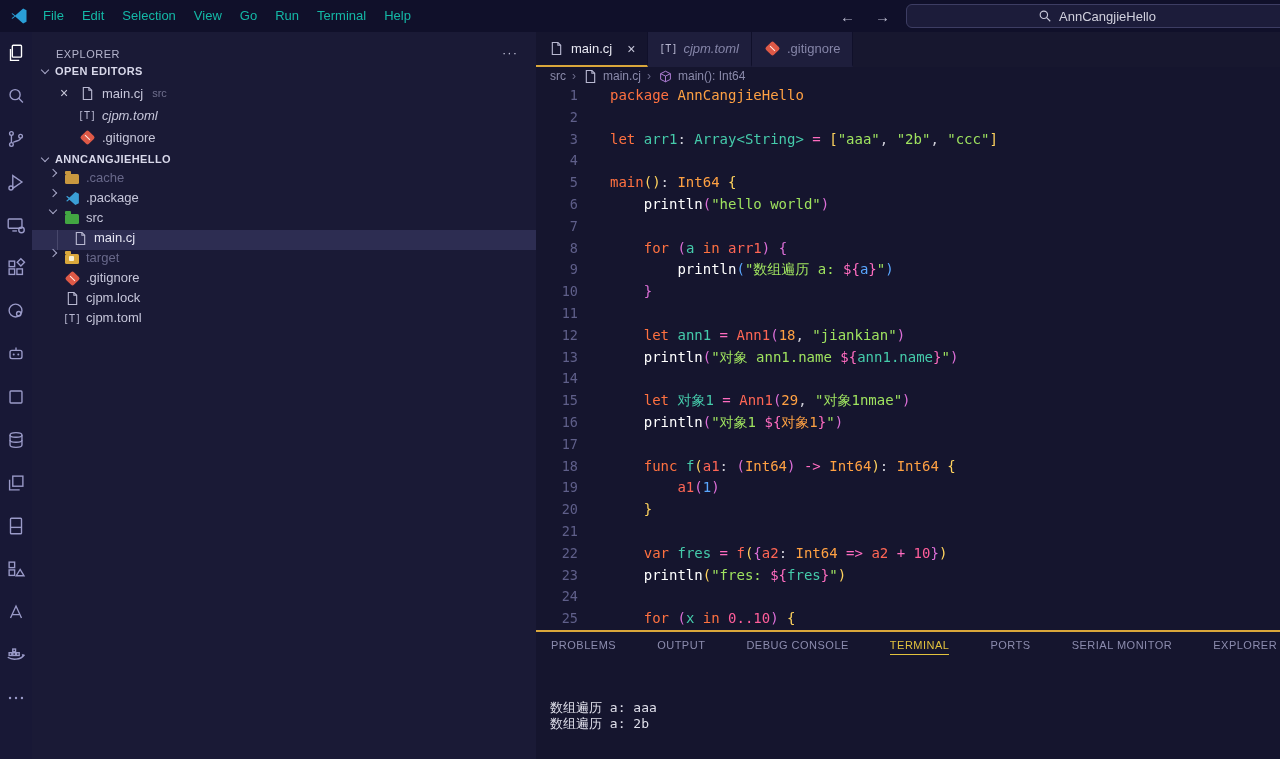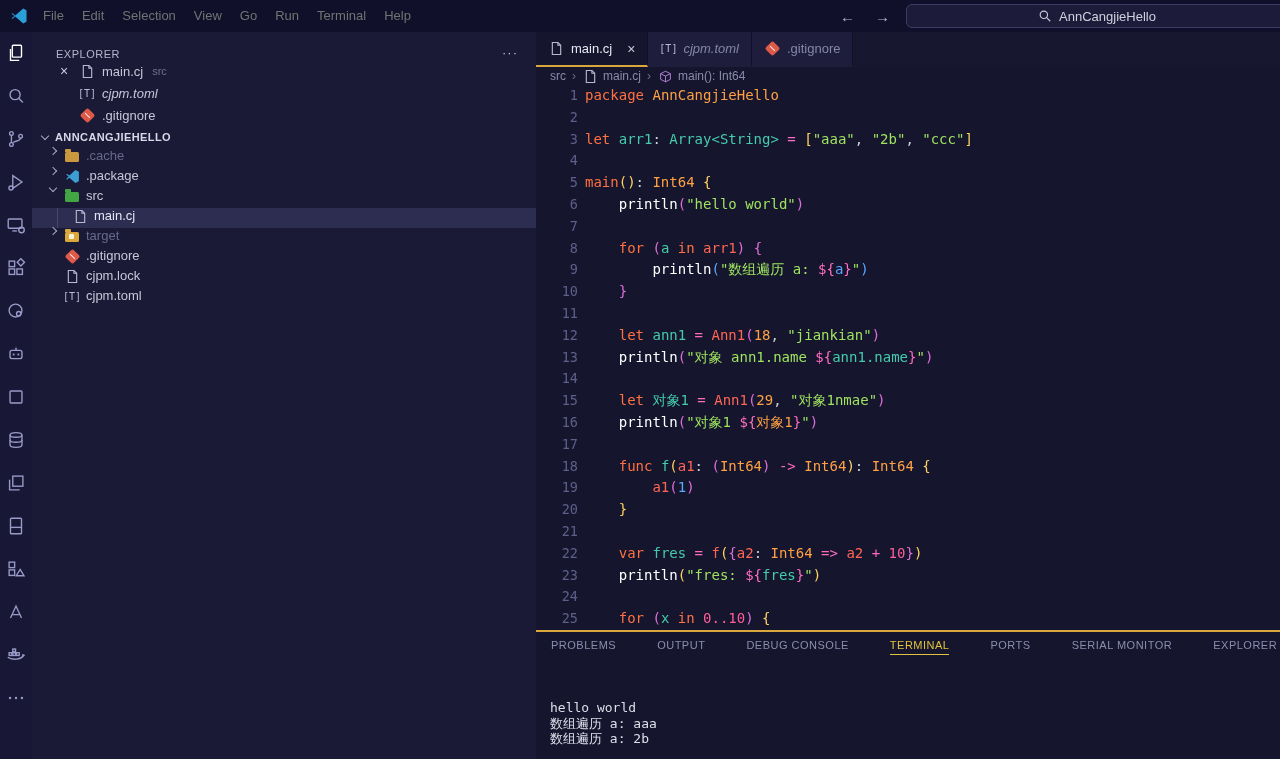--- a/index.html
+++ b/index.html
@@ -1,21 +1,21 @@
 <!DOCTYPE html>
 <html><head>
 <meta charset="utf-8">
 <style>
   *{margin:0;padding:0;box-sizing:border-box}
   html,body{width:1280px;height:759px;overflow:hidden;background:#15152e;
     font-family:"Liberation Sans",sans-serif;-webkit-font-smoothing:antialiased}
   .titlebar{height:32px;background:#10102a;display:flex;align-items:center;color:#d8d8e8}
   .logo{width:18px;height:18px;margin:0 6px 0 10px;flex:none}
   .menus{display:flex;align-items:center;height:100%}
-  .menu-item{padding:0 9px;font-size:13px;line-height:32px;color:#737373;cursor:default}
+  .menu-item{padding:0 9px;font-size:13px;line-height:32px;color:#14b8a6;cursor:default}
   .nav-arrows{margin-left:auto;display:flex;gap:20px;color:#b8b8cc;font-size:15px;margin-right:16px}
   .searchbox{width:382px;height:24px;border:1px solid #3d3d63;background:#1c1c3a;border-radius:6px;
     display:flex;align-items:center;justify-content:center;gap:7px;color:#d0d0dd;font-size:13px;margin-right:-8px;flex:none}
   .main{display:flex;height:727px}
   .activitybar{width:32px;background:#181836;display:flex;flex-direction:column;align-items:center;
     padding-top:10px;gap:21px;flex:none}
   .ab-icon{width:22px;height:22px;color:#9a9ac8;flex:none}
   .ab-icon svg{width:22px;height:22px;display:block}
   .ab-icon.active{color:#ffffff}
   .sidebar{width:504px;background:#1a1a36;flex:none;color:#c6c6da;font-size:13px;position:relative}
@@ -54,21 +54,21 @@
     border-right:1px solid #10102a;color:#8585a8;font-size:13px;border-bottom:2px solid transparent}
   .tab.active{background:#15152e;color:#e8e8f2;border-bottom:2px solid #d9a73b}
   .tab-close{margin-left:8px;color:#c8c8da;font-size:14px}
   .breadcrumb{height:18px;display:flex;align-items:center;padding-left:14px;color:#8a8aaa;font-size:12px;gap:6px;flex:none}
   .bc-sep{color:#6d6d8c;font-size:12px}
   .bc-item{display:flex;align-items:center;gap:5px}
   .code{flex:1;overflow:hidden;font-family:"DejaVu Sans Mono","Liberation Mono",monospace;
     font-size:14px;line-height:21.8px}
   .cl{display:flex;height:21.8px;white-space:pre}
   .ln{width:42px;text-align:right;color:#5f5f8a;flex:none;font-size:13.5px}
-  .lt{margin-left:7px}
+  .lt{margin-left:32px}
   .tk-kw{color:#ff7140}.tk-ns{color:#ffa143}.tk-teal{color:#45cbab}.tk-red{color:#ff6655}
   .tk-fn{color:#ffffff}.tk-str{color:#9fe35f}.tk-op{color:#ff6cc0}.tk-b1{color:#ffd35e}
   .tk-b2{color:#dd6fd8}.tk-b3{color:#5aa7ff}.tk-blue{color:#5aa7ff}.tk-pink{color:#ff5e9a}
   .tk-pu{color:#d0d0da}
   .panel{height:129px;border-top:2px solid #d9a73b;background:#15152e;flex:none}
   .panel-tabs{height:30px;display:flex;align-items:center;padding-left:15px;gap:41px;
     font-size:11px;letter-spacing:.5px;color:#8c8cae}
   .ptab{padding-bottom:3px;border-bottom:1px solid transparent;white-space:nowrap}
   .ptab.active{color:#e2c23e;border-bottom:1px solid #e2c23e}
   .terminal{margin-top:38px;padding-left:14px;font-family:"DejaVu Sans Mono","Liberation Mono",monospace;
@@ -214,20 +214,24 @@
           <circle cx="18.5" cy="12" r="1.3" fill="currentColor" stroke="none"></circle>
         </svg>
       </div>
     </div>
 
   <div class="sidebar">
     <div class="sb-header">
       <span>EXPLORER</span>
       <span class="sb-more">···</span>
     </div>
+    <div class="sec-header">
+      <span class="chev exp"></span>
+      <span>OPEN EDITORS</span>
+    </div>
     <div>
         <div class="oe-row">
           <span class="oe-close">×</span>
           <span class="fi">
             <svg width="13" height="15" viewBox="0 0 14 16" fill="none" stroke="#b9b9d2" stroke-width="1.2">
               <path d="M2.5 1.5h6l3 3v10h-9Z"></path>
               <path d="M8.5 1.5v3h3"></path>
             </svg>
           </span>
           <span class="row-label">main.cj</span>
@@ -411,19 +415,18 @@
           <span class="ptab">OUTPUT</span>
           <span class="ptab">DEBUG CONSOLE</span>
           <span class="ptab active">TERMINAL</span>
           <span class="ptab">PORTS</span>
           <span class="ptab">SERIAL MONITOR</span>
           <span class="ptab">EXPLORER</span>
           <span class="ptab">AZURE</span>
           <span class="ptab">POSTMAN CONSOLE</span>
         </div>
       <div class="terminal">
-          <div class="t-line">hello world</div>
           <div class="t-line">数组遍历 a: aaa</div>
           <div class="t-line">数组遍历 a: 2b</div>
         </div>
     </div>
   </div>
 </div>
 
 </body></html>

